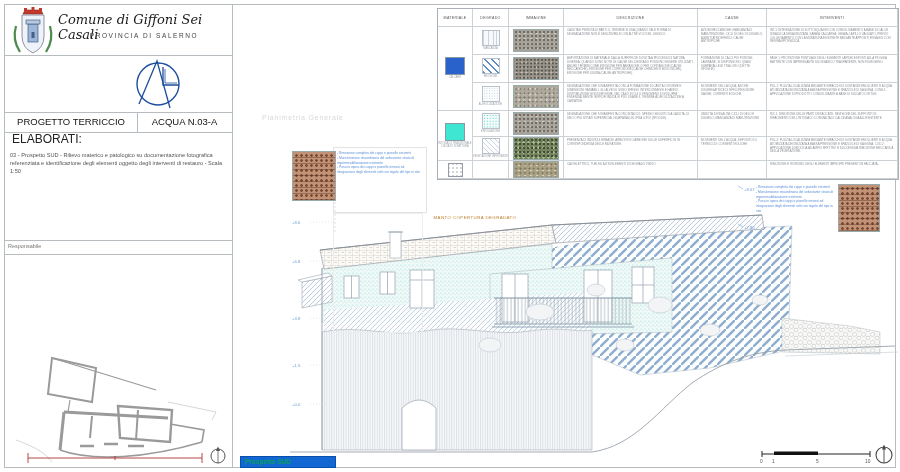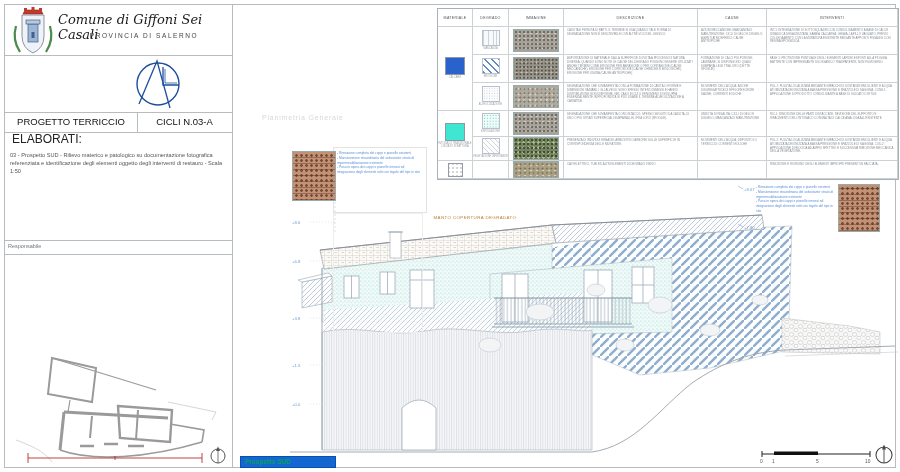--- a/index.html
+++ b/index.html
@@ -100,21 +100,21 @@
   <div class="abs" id="province">PROVINCIA DI SALERNO</div>
 
   <svg class="abs" style="left:125px;top:58px;" width="66" height="54" viewBox="0 0 66 54">
     <circle cx="33" cy="26" r="21" fill="none" stroke="#1d4e9e" stroke-width="1.4"></circle>
     <path d="M14 46 L32 3 L45 50" fill="none" stroke="#1d4e9e" stroke-width="1.3"></path>
     <path d="M38 9 V27 H54" fill="none" stroke="#1d4e9e" stroke-width="1.3"></path>
     <path d="M40 11 V25 H52" fill="none" stroke="#1d4e9e" stroke-width="0.8"></path>
   </svg>
 
   <div class="abs" id="phase">PROGETTO TERRICCIO</div>
-  <div class="abs" id="tav">CICLI N.03-A</div>
+  <div class="abs" id="tav">ACQUA N.03-A</div>
   <div class="abs" id="elabH">ELABORATI:</div>
   <div class="abs" id="elabT">03 - Prospetto SUD - Rilievo materico e patologico su documentazione fotografica referenziata e identificazione degli elementi oggetto degli interventi di restauro - Scala 1:50</div>
   <div class="abs" id="resp">Responsabile</div>
 
   <svg class="abs" style="left:8px;top:350px;" width="222" height="118" viewBox="0 0 222 118">
     <g stroke="#9a9a9a" fill="none">
       <path d="M44 8 L148 40" stroke-width="1.2"></path>
       <path d="M44 8 L40 44 L84 52 L88 18 Z" stroke-width="2"></path>
       <path d="M62 50 L60 62" stroke-width="1.2"></path>
       <path d="M56 62 L160 68" stroke-width="3"></path>

